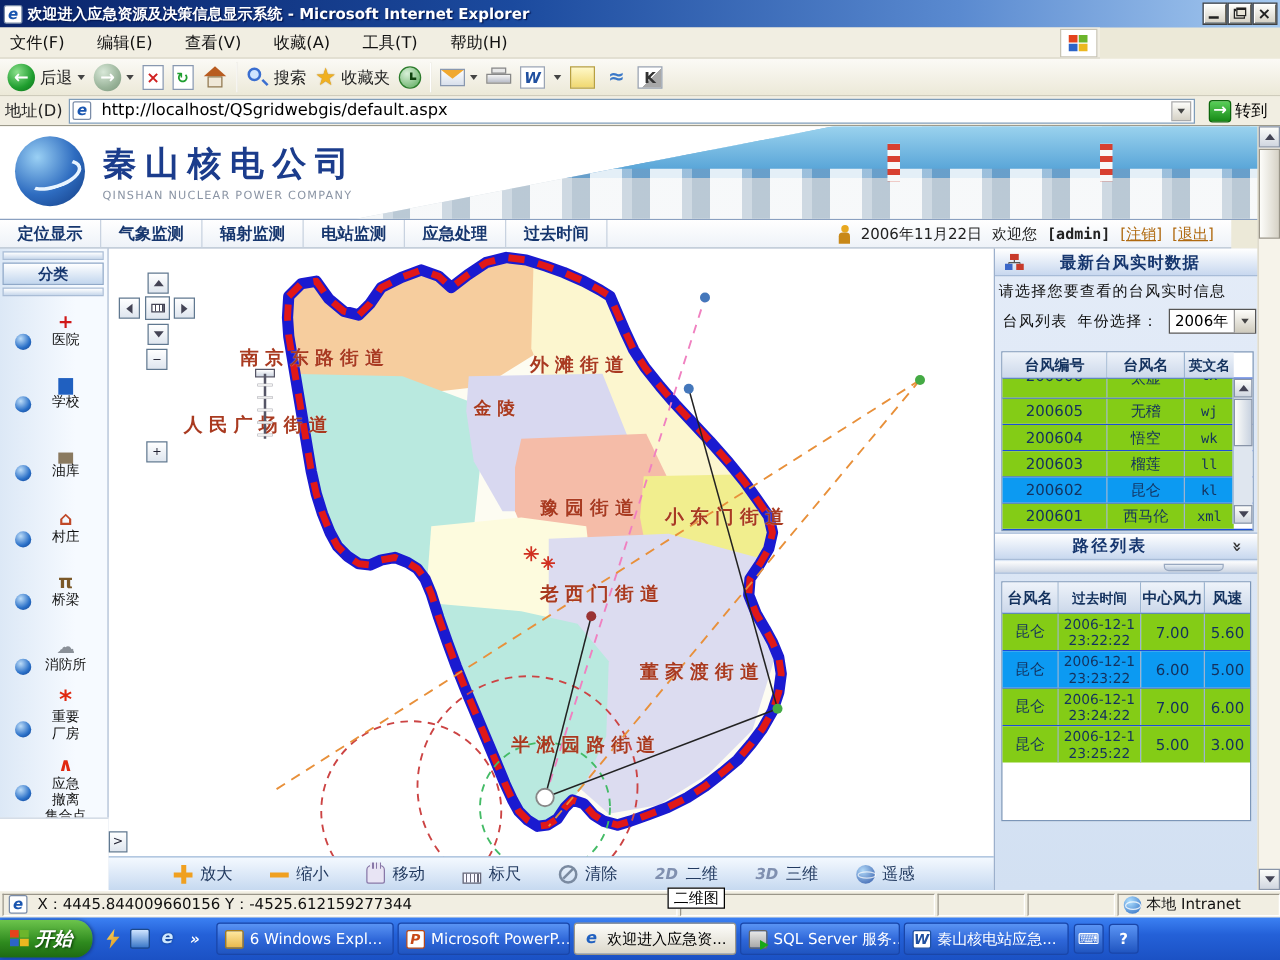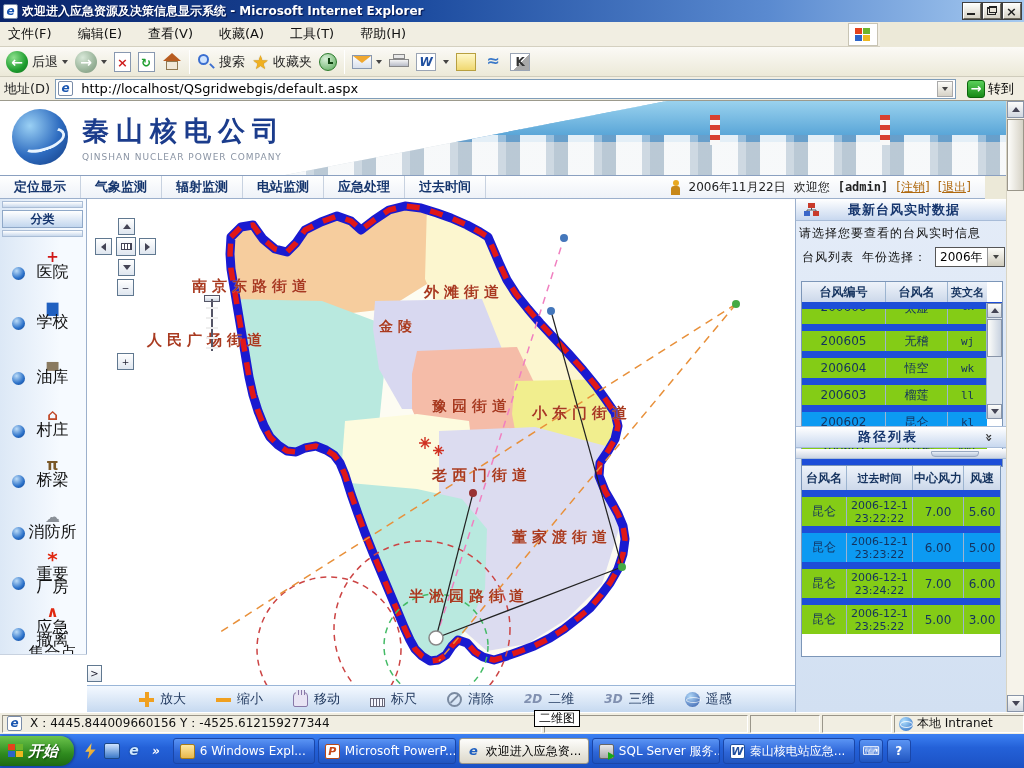--- a/index.html
+++ b/index.html
@@ -120,21 +120,21 @@
   #sidebar { position:absolute; left:0; top:0; width:87px; height:513px;
     background:linear-gradient(to right,#dce8f6,#f6faff 70%); border-right:1px solid #9cb0cc; }
   #side-strip1 { position:absolute; left:2px; top:2px; width:81px; height:7px; background:linear-gradient(#fff,#c8d8ec); border:1px solid #aabdd6; }
   #side-header { position:absolute; left:2px; top:11px; width:81px; height:18px; background:linear-gradient(#ffffff,#c2d6ee);
     border:1px solid #8fa8c8; text-align:center; font-size:12px; font-weight:bold; color:#16366e; line-height:16px; }
   #side-strip2 { position:absolute; left:2px; top:31px; width:81px; height:7px; background:linear-gradient(#fff,#c8d8ec); border:1px solid #aabdd6; }
   .sideitem { position:absolute; left:0; width:87px; text-align:center; }
   .sideitem .bullet { position:absolute; left:12px; width:13px; height:13px; border-radius:50%;
     background:radial-gradient(circle at 35% 30%,#bcdcf8,#2a70c8 60%,#0c3a88); }
   .sideitem .sicon { display:block; font-weight:bold; font-size:15px; line-height:16px; margin-left:18px; }
-  .sideitem .slabel { display:block; margin-left:18px; font-size:16px; color:#101010; white-space:pre-line; line-height:13px; }
+  .sideitem .slabel { display:block; margin-left:18px; font-size:11px; color:#101010; white-space:pre-line; line-height:13px; }
   #side-bottom { position:absolute; left:0; top:455px; width:87px; height:58px; background:#fff; border-top:1px solid #c8d2e0; }
 
   
   #maparea { position:absolute; left:87px; top:0; width:708px; height:513px; background:#fff; }
   #mapsvg { position:absolute; left:0; top:0; }
   .maplabel { position:absolute; color:#a93a20; font-weight:bold; font-size:15px; letter-spacing:5px; white-space:nowrap;
     text-shadow:0 0 1px rgba(255,255,255,.6); }
 
   
   .panbtn { position:absolute; width:17px; height:17px; background:linear-gradient(#ffffff,#dfe6ef); border:1px solid #607890;
@@ -181,21 +181,21 @@
   #rp-hint { position:absolute; left:3px; top:26px; font-size:12px; color:#101010; letter-spacing:1px; }
   #rp-listrow { position:absolute; left:6px; top:48px; display:flex; align-items:center; gap:8px; }
   #rp-listrow .lbl { font-size:12px; color:#101010; letter-spacing:1px; }
   #year-select { width:70px; height:20px; background:#fff; border:1px solid #555; display:flex; align-items:center; }
   #year-select .val { flex:1; padding-left:4px; font-size:12px; color:#000; }
   #year-select .dd { width:17px; height:18px; background:linear-gradient(#fdfdfa,#cfcbbd); border-left:1px solid #999;
     display:flex; align-items:center; justify-content:center; }
 
   
   #tytable { position:absolute; left:5px; top:82px; width:202px; border:1px solid #7c96b8; background:#fff; }
-  .trow { display:flex; border-bottom:7px solid #1d4ed8; }
+  .trow { display:flex; border-bottom:1px solid #1d4ed8; }
   .trow:last-child { border-bottom:none; }
   .tc { border-right:1px solid #9cb4d0; display:flex; align-items:center; justify-content:center; overflow:hidden;
     font-size:12px; color:#14325e; background:#84cc16; }
   .tc:last-child { border-right:none; }
   .thead .tc { background:linear-gradient(#eef3fa,#ccd8ea); font-weight:bold; height:20px; }
   .ty-c1{width:84px;} .ty-c2{width:62px;} .ty-c3{width:39px; font-family:"DejaVu Sans Mono",monospace; font-size:11px;}
   #tytable .drow .tc { height:20px; }
   #tytable .clip .tc { height:15px; align-items:flex-start; }
   #tytable .clip .tc span { margin-top:-9px; display:block; }
   .selrow .tc { background:#0c9af2 !important; }

